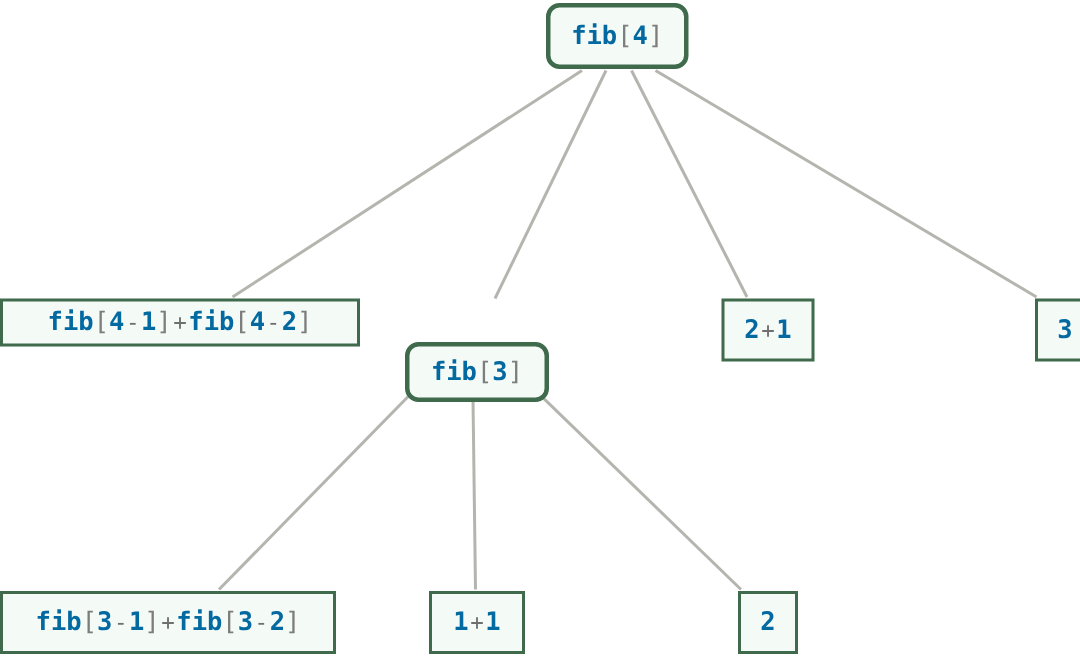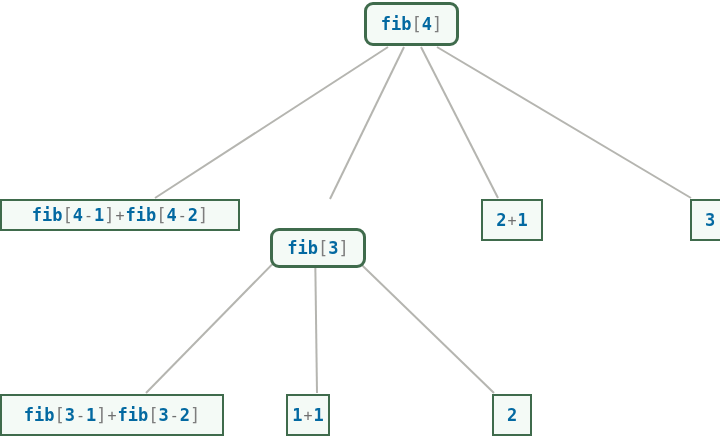--- a/index.html
+++ b/index.html
@@ -85,20 +85,20 @@
       </div>
       <div class="node" style="left: 481px; top: 199px; width: 62px; height: 42px; background: rgb(244, 250, 246); border-color: rgb(63, 107, 76); align-items: center;">
         <span class="label"><span class="tok">2</span><span class="op">+</span><span class="tok">1</span></span>
       </div>
       <div class="node" style="left: 690px; top: 199px; width: 40px; height: 42px; background: rgb(244, 250, 246); border-color: rgb(63, 107, 76);">
         <span class="label"><span class="tok">3</span></span>
       </div>
       <div class="node" style="left: 0px; top: 394px; width: 224px; height: 42px; background: rgb(244, 250, 246); border-color: rgb(63, 107, 76);">
         <span class="label"><span class="tok">fib</span><span class="punct">[</span><span class="tok">3</span><span class="op">-</span><span class="tok">1</span><span class="punct">]</span><span class="op">+</span><span class="tok">fib</span><span class="punct">[</span><span class="tok">3</span><span class="op">-</span><span class="tok">2</span><span class="punct">]</span></span>
       </div>
-      <div class="node" style="left: 286px; top: 394px; width: 44px; height: 42px; background: rgb(244, 250, 246); border-color: rgb(63, 107, 76);">
+      <div class="node" style="left: 286px; top: 394px; width: 64px; height: 42px; background: rgb(244, 250, 246); border-color: rgb(63, 107, 76);">
         <span class="label"><span class="tok">1</span><span class="op">+</span><span class="tok">1</span></span>
       </div>
       <div class="node" style="left: 492px; top: 394px; width: 40px; height: 42px; background: rgb(244, 250, 246); border-color: rgb(63, 107, 76);">
         <span class="label"><span class="tok">2</span></span>
       </div>
     </div>
 </div>
 
 </body></html>

